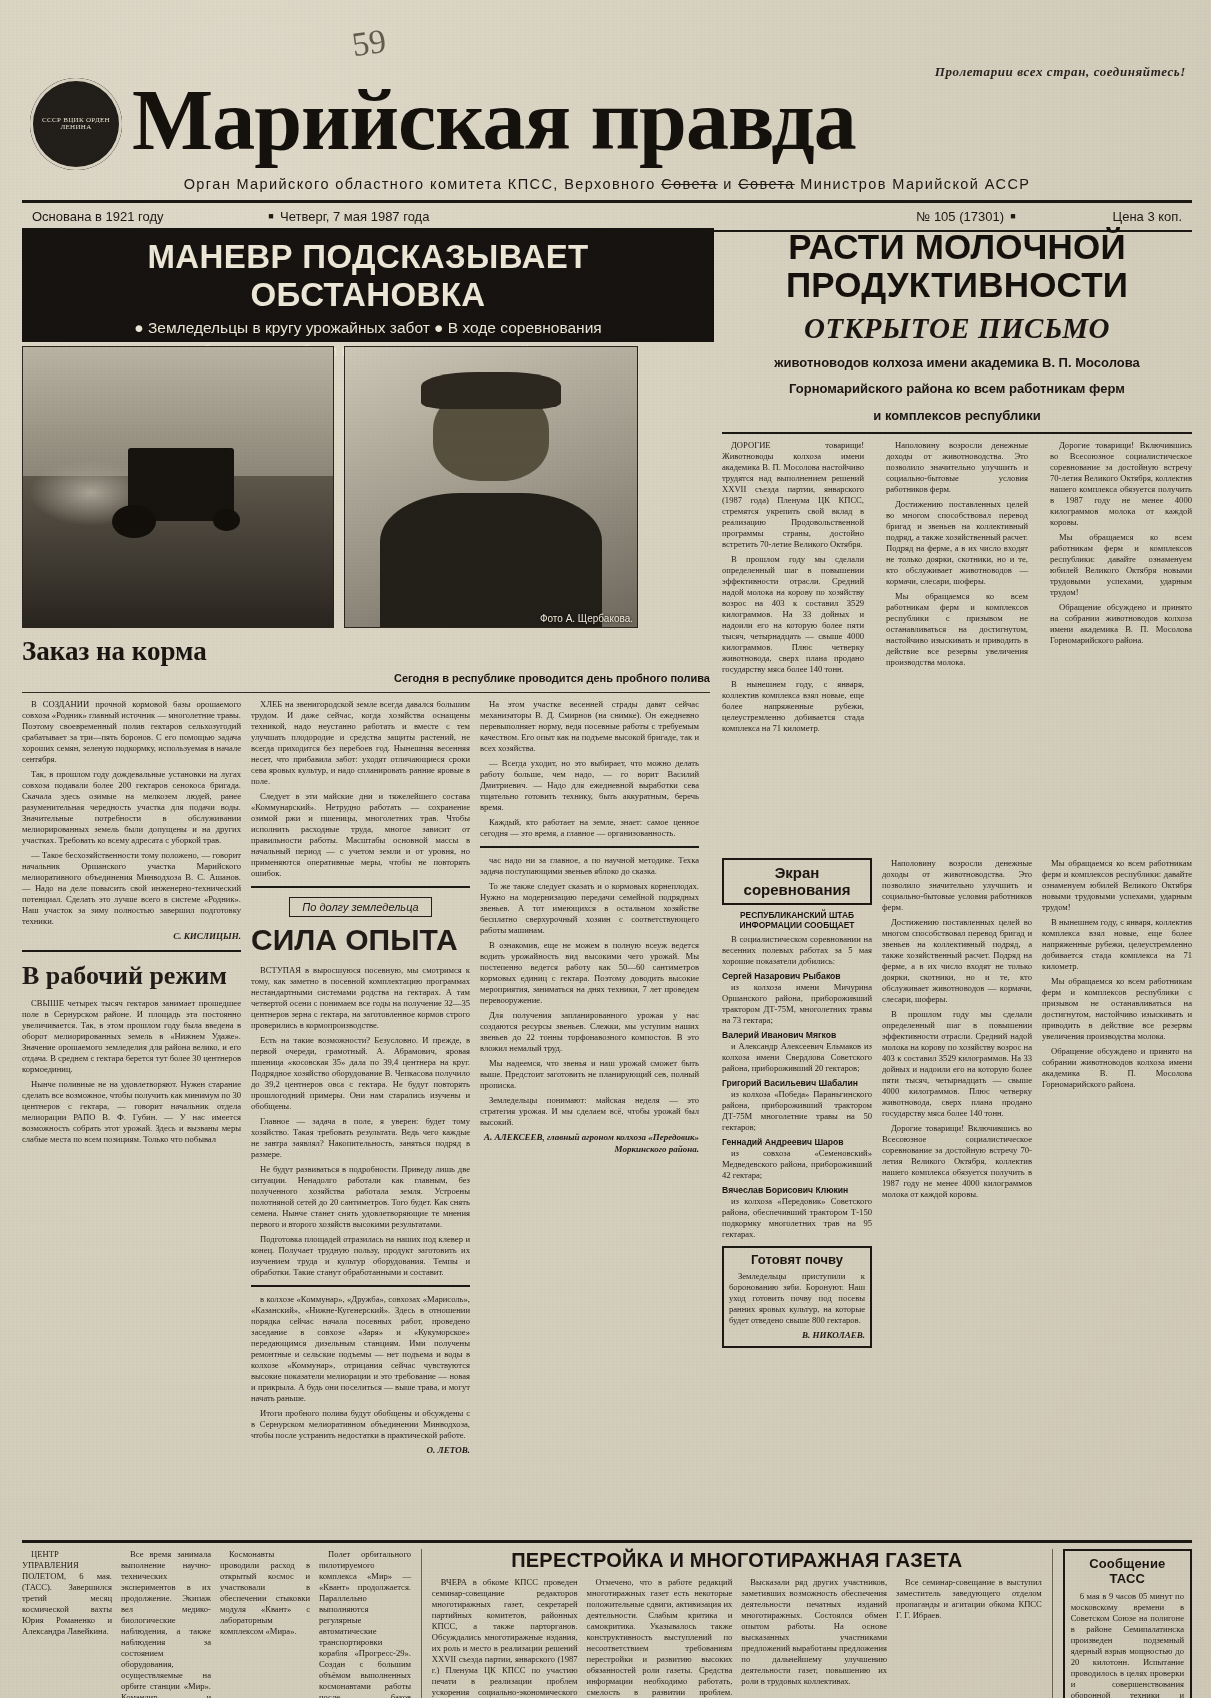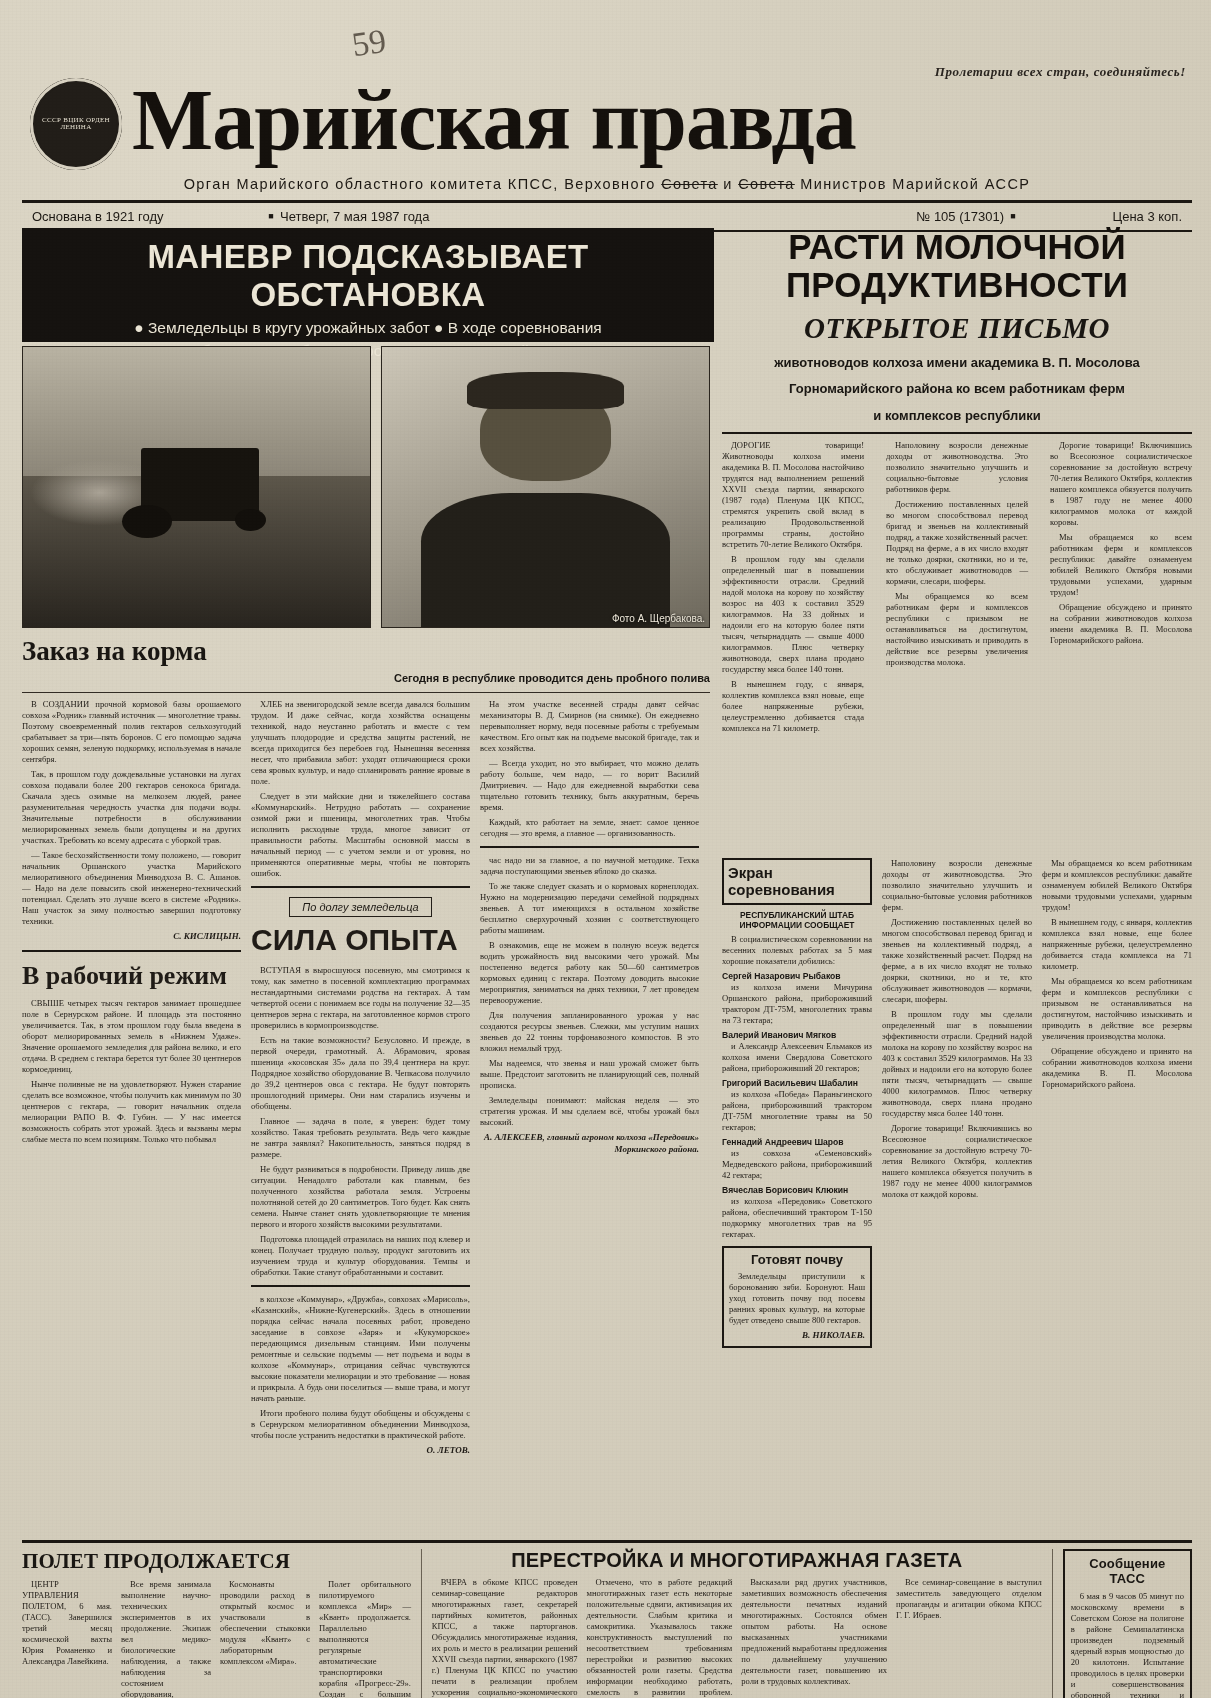--- a/index.html
+++ b/index.html
@@ -81,21 +81,21 @@
     margin:0;padding:8px 10px 2px;
     font-family:"Liberation Sans",sans-serif;
     font-weight:bold;font-size:33px;letter-spacing:.4px;text-align:center;
   }
   .banner .sub{
     font-family:"Liberation Sans",sans-serif;
     font-size:15.5px;line-height:1.35;padding:2px 18px 0;text-align:center;
   }
 
   
-  .photos{position:absolute;left:0;top:118px;width:688px;height:282px;display:flex;gap:10px;}
+  .photos{position:absolute;left:0;top:118px;width:616px;height:282px;display:flex;gap:10px;}
   .photo{position:relative;overflow:hidden;border:1px solid #2a251e;}
   .photo.p1{width:349px;}
   .photo.p2{width:329px;}
   .ph-sky{position:absolute;left:0;top:0;right:0;height:46%;background:linear-gradient(#b9b3a3,#8d8779);}
   .ph-ground{position:absolute;left:0;bottom:0;right:0;height:54%;background:linear-gradient(#5d574b,#29251f);}
   .ph-tractor{position:absolute;left:34%;top:36%;width:34%;height:26%;background:#17140f;border-radius:3px;}
   .ph-tractor:after{content:"";position:absolute;left:-16%;bottom:-24%;width:42%;height:46%;background:#13100c;border-radius:50%;}
   .ph-tractor:before{content:"";position:absolute;right:-6%;bottom:-14%;width:26%;height:30%;background:#13100c;border-radius:50%;}
   .ph-dust{position:absolute;left:2%;top:40%;width:40%;height:24%;background:radial-gradient(ellipse,#aaa396 0%,rgba(170,163,150,0) 70%);}
   .portrait-bg{position:absolute;inset:0;background:linear-gradient(160deg,#cdc7b8 0%,#9d9789 55%,#6d685c 100%);}
@@ -148,21 +148,21 @@
   .three .c3{width:219px;}
   .sig{font-size:9px;font-weight:bold;text-align:right;margin-top:3px;font-style:italic;}
 
   .kicker{
     display:inline-block;border:1px solid #241f19;padding:2px 12px;font-size:11px;
     font-family:"Liberation Sans",sans-serif;font-style:italic;margin:2px 0 4px;
   }
   .sila{font-family:"Liberation Sans",sans-serif;font-weight:bold;font-size:30px;margin:0 0 5px;}
 
   .boxhead{
-    font-family:"Liberation Sans",sans-serif;font-weight:bold;
+    text-align:center;font-family:"Liberation Sans",sans-serif;font-weight:bold;
     font-size:15px;line-height:1.1;border:2px solid #1c1813;padding:5px 4px;margin-bottom:5px;
   }
   .subhead{
     text-align:center;font-family:"Liberation Sans",sans-serif;font-weight:bold;
     font-size:8.4px;line-height:1.2;margin:4px 0 4px;
   }
   .namehead{font-weight:bold;font-size:8.6px;margin:4px 0 1px;font-family:"Liberation Sans",sans-serif;}
 
   .rabochiy{font-family:"Liberation Serif",serif;font-weight:bold;font-size:26px;margin:4px 0 6px;}
 
@@ -369,21 +369,20 @@
       </div>
     </div>
 
   </div>
 
   <div class="bottom">
     <div class="bottom-rule"></div>
     <div class="bottom-grid">
 
       <div class="bt-col" style="width:390px">
-        <div class="bt-h">ПОЛЕТ ПРОДОЛЖАЕТСЯ</div>
         <div style="display:flex;gap:9px;">
           <div class="col-text" style="width:90px">
               <p>ЦЕНТР УПРАВЛЕНИЯ ПОЛЕТОМ, 6 мая. (ТАСС). Завершился третий месяц космической вахты Юрия Романенко и Александра Лавейкина.</p>
             </div>
           <div class="col-text" style="width:90px">
               <p>Все время занимала выполнение научно-технических экспериментов в их продолжение. Экипаж вел медико-биологические наблюдения, а также наблюдения за состоянием оборудования, осуществляемые на орбите станции «Мир». Командир и бортинженер выполнили комплекс профилактических мероприятий.</p>
             </div>
           <div class="col-text" style="width:90px">
               <p>Космонавты проводили расход в открытый космос и участвовали в обеспечении стыковки модуля «Квант» с лабораторным комплексом «Мира».</p>
             </div>

